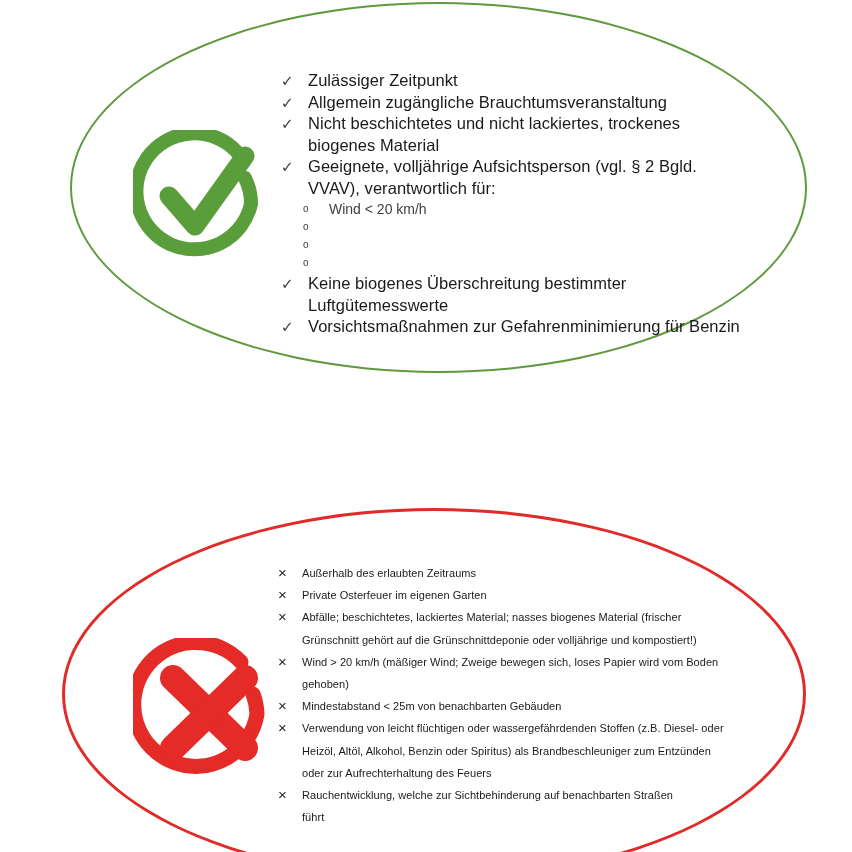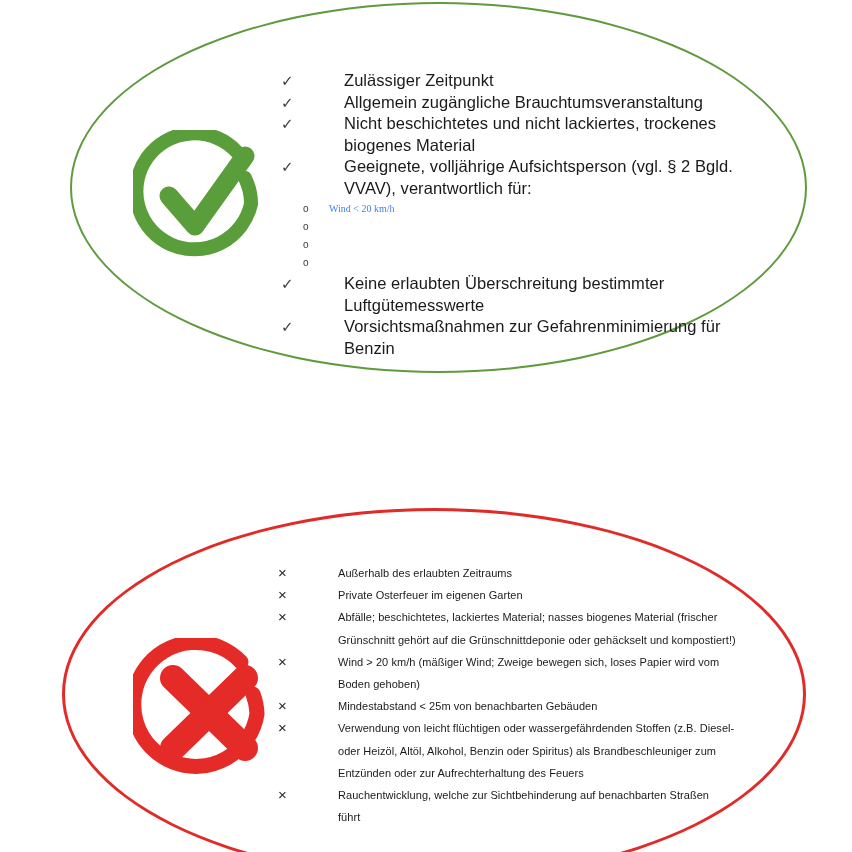--- a/index.html
+++ b/index.html
@@ -48,38 +48,37 @@
     font-size:15px;
     color:#262626;
     width:24px;
   }
   .txt{
     flex:1 1 auto;
     font-size:16.5px;
     line-height:21.5px;
     color:#1a1a1a;
     letter-spacing:0.05px;
-    margin-left:36px;
   }
   .txt-red{
     font-size:11px;
     line-height:22.2px;
   }
 
   
   .sublist{margin:1px 0 1px 0;}
   .subrow{display:flex;align-items:flex-start;}
   .sub-mark{
     flex:0 0 auto;width:26px;
     font-size:10px;line-height:18px;color:#3b3b3b;
     padding-left:22px;
   }
   .sub-txt{
     flex:1 1 auto;
-    font-size:10px;line-height:18px;color:#3b82f6;font-family:Liberation Serif, serif;
+    font-size:14px;line-height:18px;color:#404040;
   }
   .nested{margin-left:0px;}
 </style>
 </head>
 <body>
 
 <div class="page">
 
   <div class="ellipse ellipse-green"></div>
 
@@ -123,21 +122,21 @@
       <div class="subrow">
         <span class="sub-mark">o</span>
       </div>
       <div class="subrow">
         <span class="sub-mark">o</span>
       </div>
     </div>
 
     <div class="row">
       <span class="mark">✓</span>
-      <span class="txt" style="max-width:330px">Keine erlaubten Überschreitung bestimmter Luftgütemesswerte</span>
+      <span class="txt" style="max-width:330px">Keine biogenes Überschreitung bestimmter Luftgütemesswerte</span>
     </div>
 
     <div class="row">
       <span class="mark">✓</span>
       <span class="txt">Vorsichtsmaßnahmen zur Gefahrenminimierung für Benzin</span>
     </div>
 
   </div>
 
   <div class="ellipse ellipse-red"></div>
@@ -157,21 +156,21 @@
       <span class="txt txt-red">Außerhalb des erlaubten Zeitraums</span>
     </div>
 
     <div class="row">
       <span class="mark mark-x">×</span>
       <span class="txt txt-red">Private Osterfeuer im eigenen Garten</span>
     </div>
 
     <div class="row">
       <span class="mark mark-x">×</span>
-      <span class="txt txt-red" style="max-width:412px">Abfälle; beschichtetes, lackiertes Material; nasses biogenes Material (frischer Grünschnitt gehört auf die Grünschnittdeponie oder gehäckselt und kompostiert!)</span>
+      <span class="txt txt-red" style="max-width:412px">Abfälle; beschichtetes, lackiertes Material; nasses biogenes Material (frischer Grünschnitt gehört auf die Grünschnittdeponie oder volljährige und kompostiert!)</span>
     </div>
 
     <div class="row">
       <span class="mark mark-x">×</span>
       <span class="txt txt-red" style="max-width:422px">Wind &gt; 20 km/h (mäßiger Wind; Zweige bewegen sich, loses Papier wird vom Boden gehoben)</span>
     </div>
 
     <div class="row">
       <span class="mark mark-x">×</span>
       <span class="txt txt-red">Mindestabstand &lt; 25m von benachbarten Gebäuden</span>

